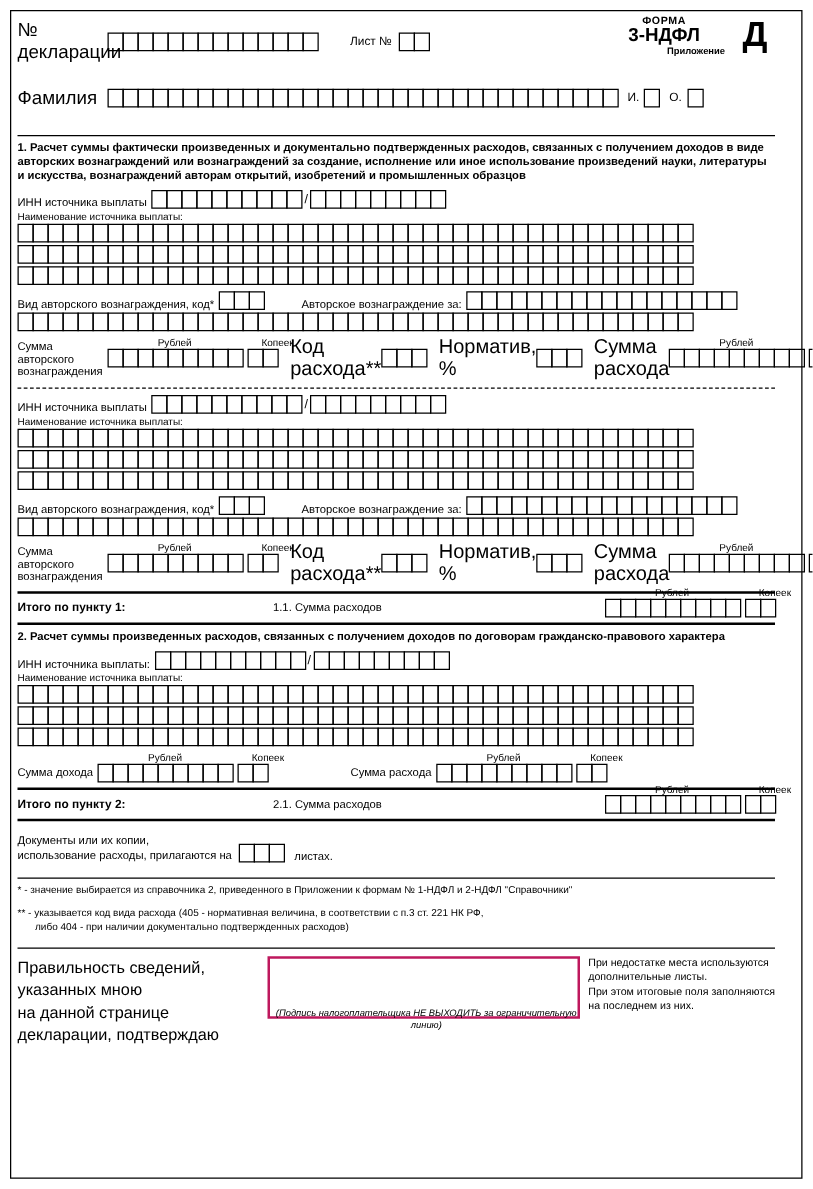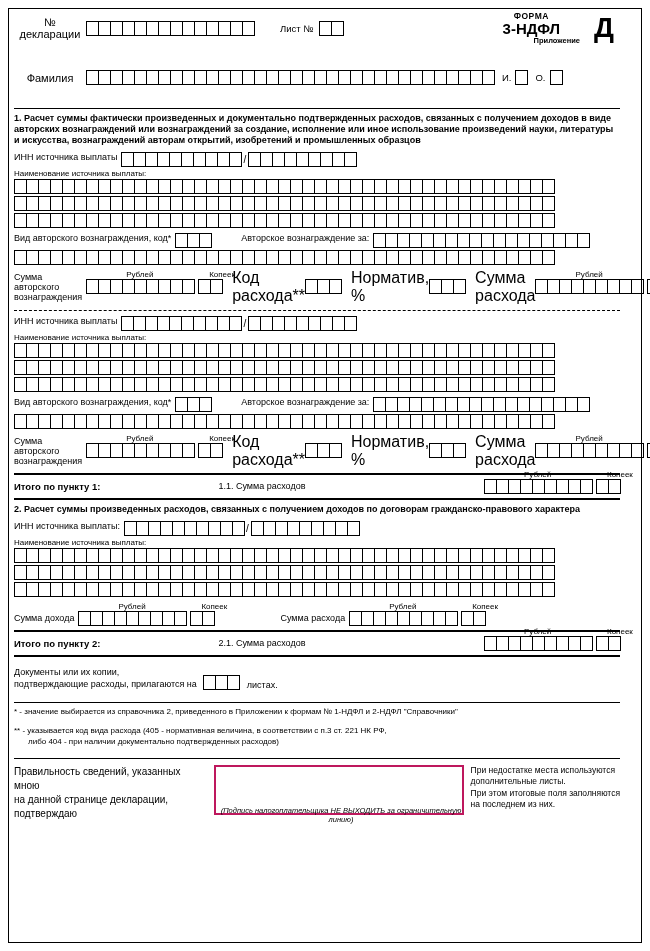--- a/index.html
+++ b/index.html
@@ -15,34 +15,34 @@
 
   
   .cells{display:flex;}
   .cell{width:13px;height:15px;border:1px solid #000;box-sizing:border-box;margin-right:-1px;}
   .sep{width:7px;text-align:center;font-size:10px;line-height:15px;}
 
   .hdr{position:relative;height:92px;}
   .hdr .l1{position:absolute;left:0;top:6px;}
   .hdr .l2{position:absolute;left:0;top:33px;}
   .hdr .l3{position:absolute;left:0;top:60px;}
-  .lab{display:inline-block;font-size:11px;width:72px;text-align:center;}
+  .lab{display:inline-block;font-size:15px;width:72px;}
   .formtitle{position:absolute;right:60px;top:2px;text-align:center;line-height:1.05;}
   .formtitle .f1{font-size:8.5px;font-weight:bold;letter-spacing:.5px;}
   .formtitle .f2{font-size:15px;font-weight:bold;}
   .prilog{position:absolute;right:40px;top:26px;font-size:7.5px;font-weight:bold;margin-left:32px;}
   .bigD{position:absolute;right:6px;top:2px;font-size:28px;font-weight:bold;}
 
   .hrule{border-top:1px solid #000;margin:6px 0 4px 0;}
   .hrule2{border-top:2px solid #000;margin:4px 0 4px 0;}
   .dashed{border-top:1px dashed #000;margin:5px 0;}
 
   .sec-title{font-size:9px;font-weight:bold;line-height:1.22;margin:2px 0 6px 0;}
 
-  .line{display:flex;align-items:flex-start;margin-bottom:2px;}
+  .line{display:flex;align-items:flex-end;margin-bottom:2px;}
   .line .t{font-size:9px;margin-right:4px;}
   .caps{font-size:8px;}
 
   .note{font-size:8px;line-height:1.35;}
   .footer-box{border:2px solid #be185d;box-sizing:border-box;}
   .sig{font-size:7.5px;font-style:italic;}
 </style>
 </head>
 <body>
 
@@ -1013,40 +1013,40 @@
           <i class="cell"></i>
           <i class="cell"></i>
         </span>
     </div>
 
     <div class="hrule2"></div>
 
     <div class="row" style="margin-top:10px;">
       <span style="font-size:9px;line-height:1.3;">
         <span>Документы или их копии,</span><br>
-        <span>подтверждающие расходы, прилагаются на</span>
+        <span>использование расходы, прилагаются на</span>
       </span>
       <span class="cells" style="margin-left:6px;align-self:flex-end;">
         <i class="cell"></i>
           <i class="cell"></i>
           <i class="cell"></i>
       </span>
       <span style="font-size:9px;margin-left:8px;align-self:flex-end;">листах.</span>
     </div>
 
     <div class="hrule" style="margin-top:12px;"></div>
 
     <div class="note" style="margin-top:4px;">*  - значение выбирается из справочника 2, приведенного в Приложении к формам № 1-НДФЛ и 2-НДФЛ "Справочники"</div>
     <div class="note" style="margin-top:8px;">** - указывается код вида расхода (405 - нормативная величина, в соответствии с п.3 ст. 221 НК РФ,</div>
     <div class="note" style="margin-left:14px;">либо 404 - при наличии документально подтвержденных расходов)</div>
 
     <div class="hrule" style="margin-top:10px;"></div>
 
     <div style="display:flex;margin-top:6px;">
-      <div style="width:190px;font-size:10px;line-height:1.4;">
+      <div style="width:190px;font-size:13px;line-height:1.4;">
         <div>Правильность сведений, указанных мною</div>
         <div>на данной странице декларации, подтверждаю</div>
       </div>
       <div class="footer-box" style="width:250px;height:50px;position:relative;margin-left:10px;">
         <div class="sig" style="position:absolute;bottom:-11px;left:0;width:250px;text-align:center;">(Подпись налогоплательщика  НЕ ВЫХОДИТЬ за ограничительную линию)</div>
       </div>
       <div style="margin-left:auto;font-size:8.5px;line-height:1.35;">
         <div>При недостатке места используются</div>
         <div>дополнительные листы.</div>
         <div>При этом итоговые поля заполняются</div>

